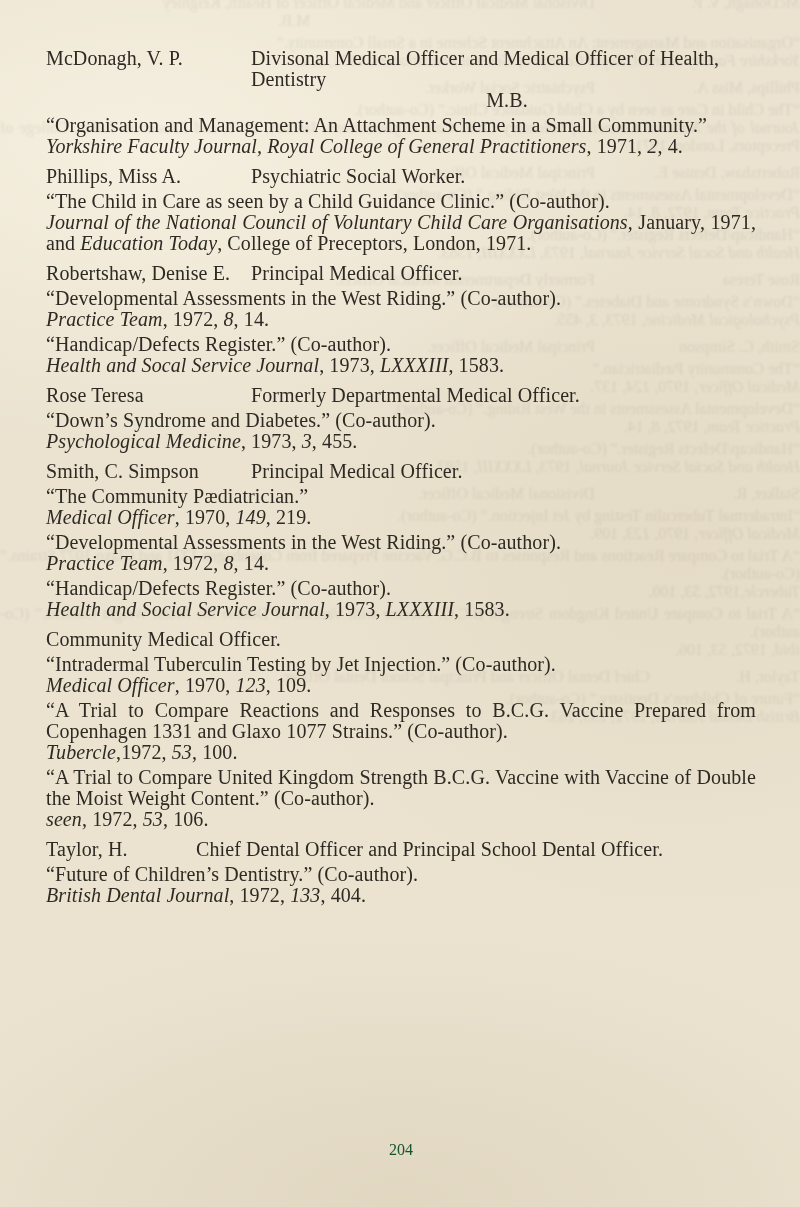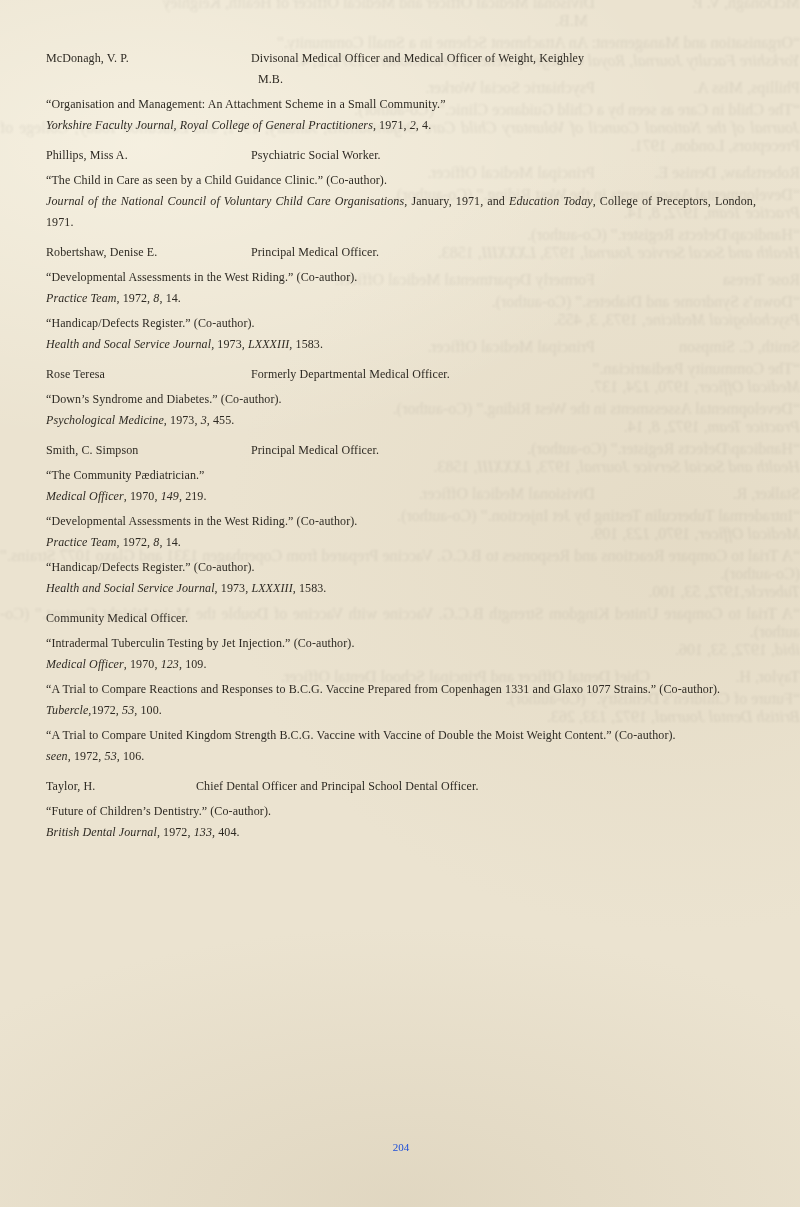--- a/index.html
+++ b/index.html
@@ -14,40 +14,40 @@
       #ebe3d0;
     font-family: "Liberation Serif", "DejaVu Serif", serif;
     color: #2e2a23;
   }
   #sheet {
     position: absolute;
     top: 0; left: 0;
     width: 800px; height: 947px;
     box-sizing: border-box;
     padding: 48px 44px 16px 46px;
-    font-size: 12px;
+    font-size: 20px;
     line-height: 21px;
     letter-spacing: 0.1px;
   }
   .entry { margin-top: 9px; }
   .entry:first-child { margin-top: 0; }
   .hdr { display: flex; align-items: flex-start; }
   .name { width: 205px; flex: 0 0 205px; }
   .entry.narrow .name { width: 150px; flex: 0 0 150px; }
   .role { flex: 1 1 auto; }
-  .role2 { margin-left: 7px; }
+  .role2 { margin-left: 7px; text-align: center; }
   .pub { margin-top: 4px; text-align: justify; }
   .src { text-align: justify; }
   .it { font-style: italic; margin-top: 34px; }
   #folio {
     position: absolute;
     top: 1141px; left: 46px; width: 710px;
     text-align: center;
-    font-size: 11px;
-    color: #1d4ed8;
+    font-size: 16px;
+    color: #14532d;
   }
   
   .bleed {
     transform: scaleX(-1) translateY(-6px);
     filter: blur(1.2px);
     opacity: 0.085;
     pointer-events: none;
     user-select: none;
   }
 </style>
@@ -156,21 +156,21 @@
     </div>
   </section>
 
 </div>
 <div id="sheet">
 
   <section class="entry">
     <div class="hdr">
       <div class="name">McDonagh, V. P.</div>
       <div class="role">
-        <div>Divisonal Medical Officer and Medical Officer of Weight, Keighley</div>
+        <div>Divisonal Medical Officer and Medical Officer of Health, Dentistry</div>
         <div class="role2">M.B.</div>
       </div>
     </div>
     <div class="pub">
       <div class="quote">“Organisation and Management: An Attachment Scheme in a Small Community.”</div>
       <div class="src"><span class="it">Yorkshire Faculty Journal, Royal College of General Practitioners</span><span>, 1971, </span><span class="it">2</span><span>, 4.</span></div>
     </div>
   </section>
 
   <section class="entry">

